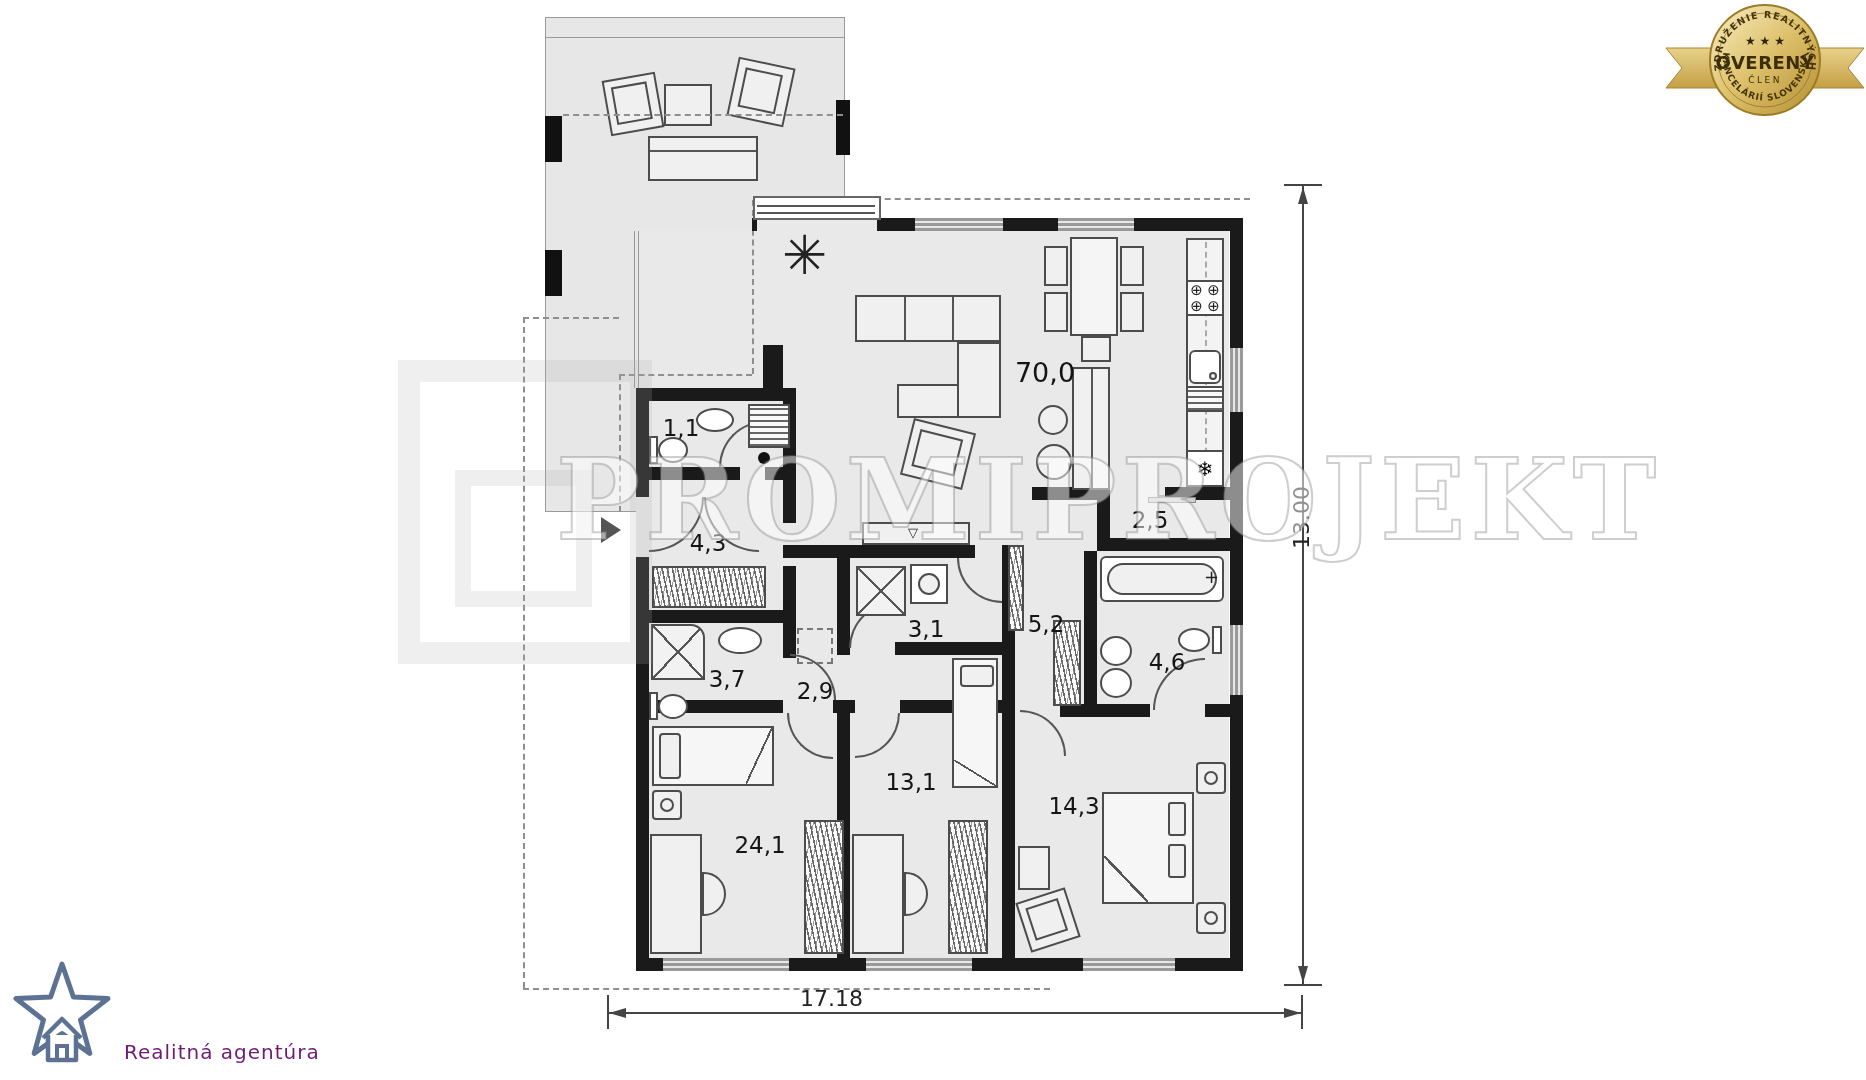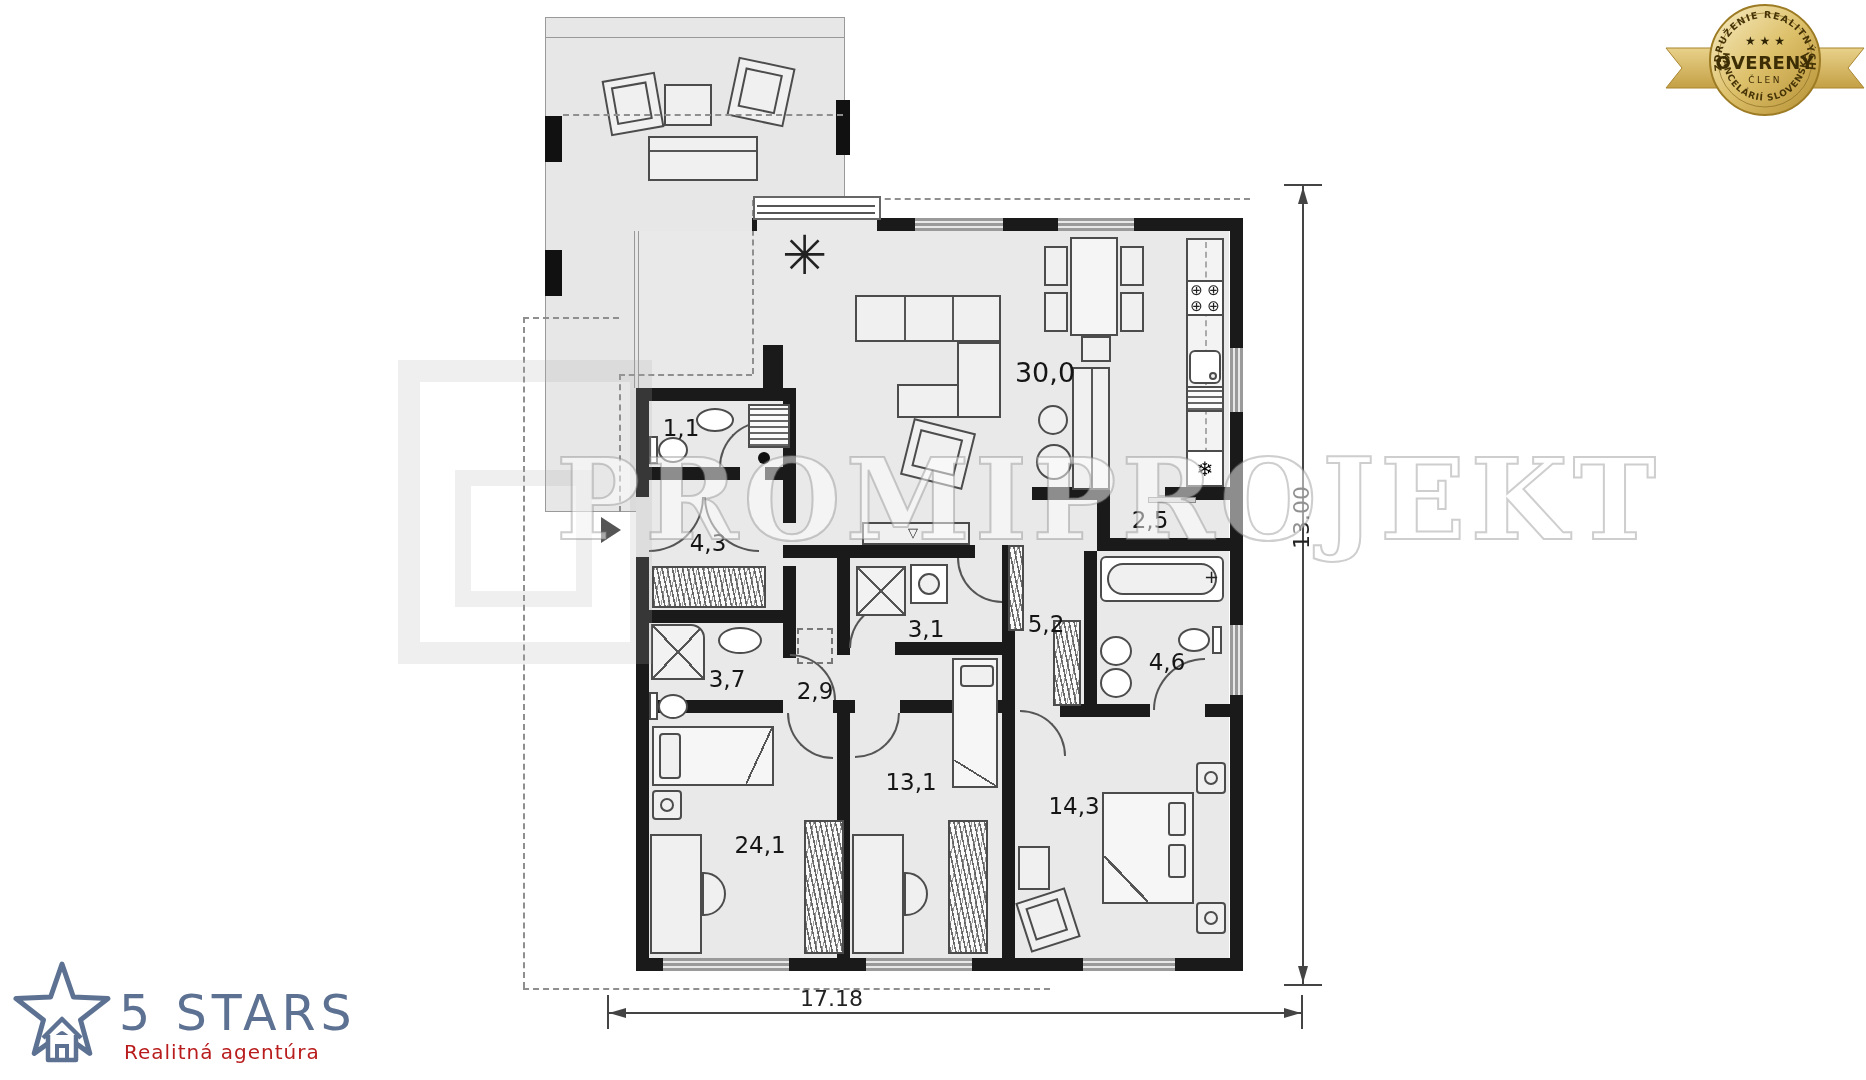--- a/index.html
+++ b/index.html
@@ -40,21 +40,21 @@
   .arrR{position:absolute;width:0;height:0;border-left:17px solid #444;border-top:5px solid transparent;border-bottom:5px solid transparent}
   .arrU{position:absolute;width:0;height:0;border-bottom:17px solid #444;border-left:5px solid transparent;border-right:5px solid transparent}
   .arrD{position:absolute;width:0;height:0;border-top:17px solid #444;border-left:5px solid transparent;border-right:5px solid transparent}
   .wm{position:absolute;left:556px;top:434px;font-family:"DejaVu Serif","Liberation Serif",serif;
       font-weight:bold;font-size:112px;letter-spacing:5px;color:rgba(255,255,255,.50);
       -webkit-text-stroke:2px rgba(125,125,125,.38);white-space:nowrap}
   .wmbox{position:absolute;border:22px solid rgba(175,175,175,.20)}
   .burners{position:absolute;display:grid;grid-template-columns:1fr 1fr;color:#222;font-size:15px;line-height:16px;text-align:center}
   .icn{color:#222}
   .agname{position:absolute;left:119px;top:985px;font-size:49px;letter-spacing:5px;color:#5d7292}
-  .agtag{position:absolute;left:124px;top:1040px;font-size:20px;letter-spacing:1px;color:#b91c1c}
+  .agtag{position:absolute;left:124px;top:1040px;font-size:20px;letter-spacing:1px;color:#701a75}
 </style>
 </head>
 <body>
 
 <div class="stage">
 
   <div class="terr" style="left:545px;top:17px;width:300px;height:495px"></div>
   <div class="thin-h" style="left:545px;top:37px;width:300px"></div>
   <div class="pill" style="left:545px;top:116px;width:17px;height:46px"></div>
   <div class="pill" style="left:545px;top:250px;width:17px;height:46px"></div>
@@ -244,21 +244,21 @@
       <div class="furn oval" style="left:6px;top:7px;width:14px;height:14px"></div>
     </div>
   <div class="furn" style="left:1196px;top:902px;width:30px;height:32px;border-radius:4px">
       <div class="furn oval" style="left:6px;top:7px;width:14px;height:14px"></div>
     </div>
   <div class="furn" style="left:1018px;top:846px;width:32px;height:44px"></div>
   <div class="furn" style="left:1022px;top:894px;width:52px;height:52px;transform:rotate(-18deg)">
       <div class="furn" style="left:6px;top:6px;width:34px;height:34px"></div>
     </div>
 
-  <span class="rlabel lg" style="left:1045px;top:372px">30,0</span>
+  <span class="rlabel lg" style="left:1045px;top:372px">70,0</span>
   <span class="rlabel" style="left:681px;top:428px">1,1</span>
   <span class="rlabel" style="left:708px;top:543px">4,3</span>
   <span class="rlabel" style="left:727px;top:679px">3,7</span>
   <span class="rlabel" style="left:815px;top:691px">2,9</span>
   <span class="rlabel" style="left:926px;top:629px">3,1</span>
   <span class="rlabel" style="left:1150px;top:520px">2,5</span>
   <span class="rlabel" style="left:1046px;top:624px">5,2</span>
   <span class="rlabel" style="left:1167px;top:662px">4,6</span>
   <span class="rlabel" style="left:760px;top:845px">24,1</span>
   <span class="rlabel" style="left:911px;top:782px">13,1</span>
@@ -306,16 +306,15 @@
     <text x="103" y="67" text-anchor="middle" font-size="18" font-weight="bold" fill="#3c2d05" letter-spacing="0.5">OVERENÝ</text>
     <text x="103" y="81" text-anchor="middle" font-size="9" fill="#3c2d05" letter-spacing="2.5">ČLEN</text>
   </svg>
 
   <svg class="abs" style="left:10px;top:960px" width="106" height="112" viewBox="0 0 106 112">
     <path d="M52,4 L63.4,37 L98,38.6 L70.5,59.9 L79.8,93.4 L52,73.5 L24.2,93.4 L33.5,59.9 L6,38.6 L40.6,37 Z" fill="#ffffff" stroke="#5d7292" stroke-width="5" stroke-linejoin="round"></path>
     <path d="M33,78 L52,59 L71,78" fill="none" stroke="#5d7292" stroke-width="4.5" stroke-linejoin="round"></path>
     <path d="M38,75 L38,100 L66,100 L66,75" fill="#fff" stroke="#5d7292" stroke-width="4.5" stroke-linejoin="round"></path>
     <path d="M47,100 L47,86 L57,86 L57,100" fill="none" stroke="#5d7292" stroke-width="4"></path>
   </svg>
-  <div class="agname">5 STARS</div>
   <div class="agtag">Realitná agentúra</div>
 
 </div>
 
 </body></html>

